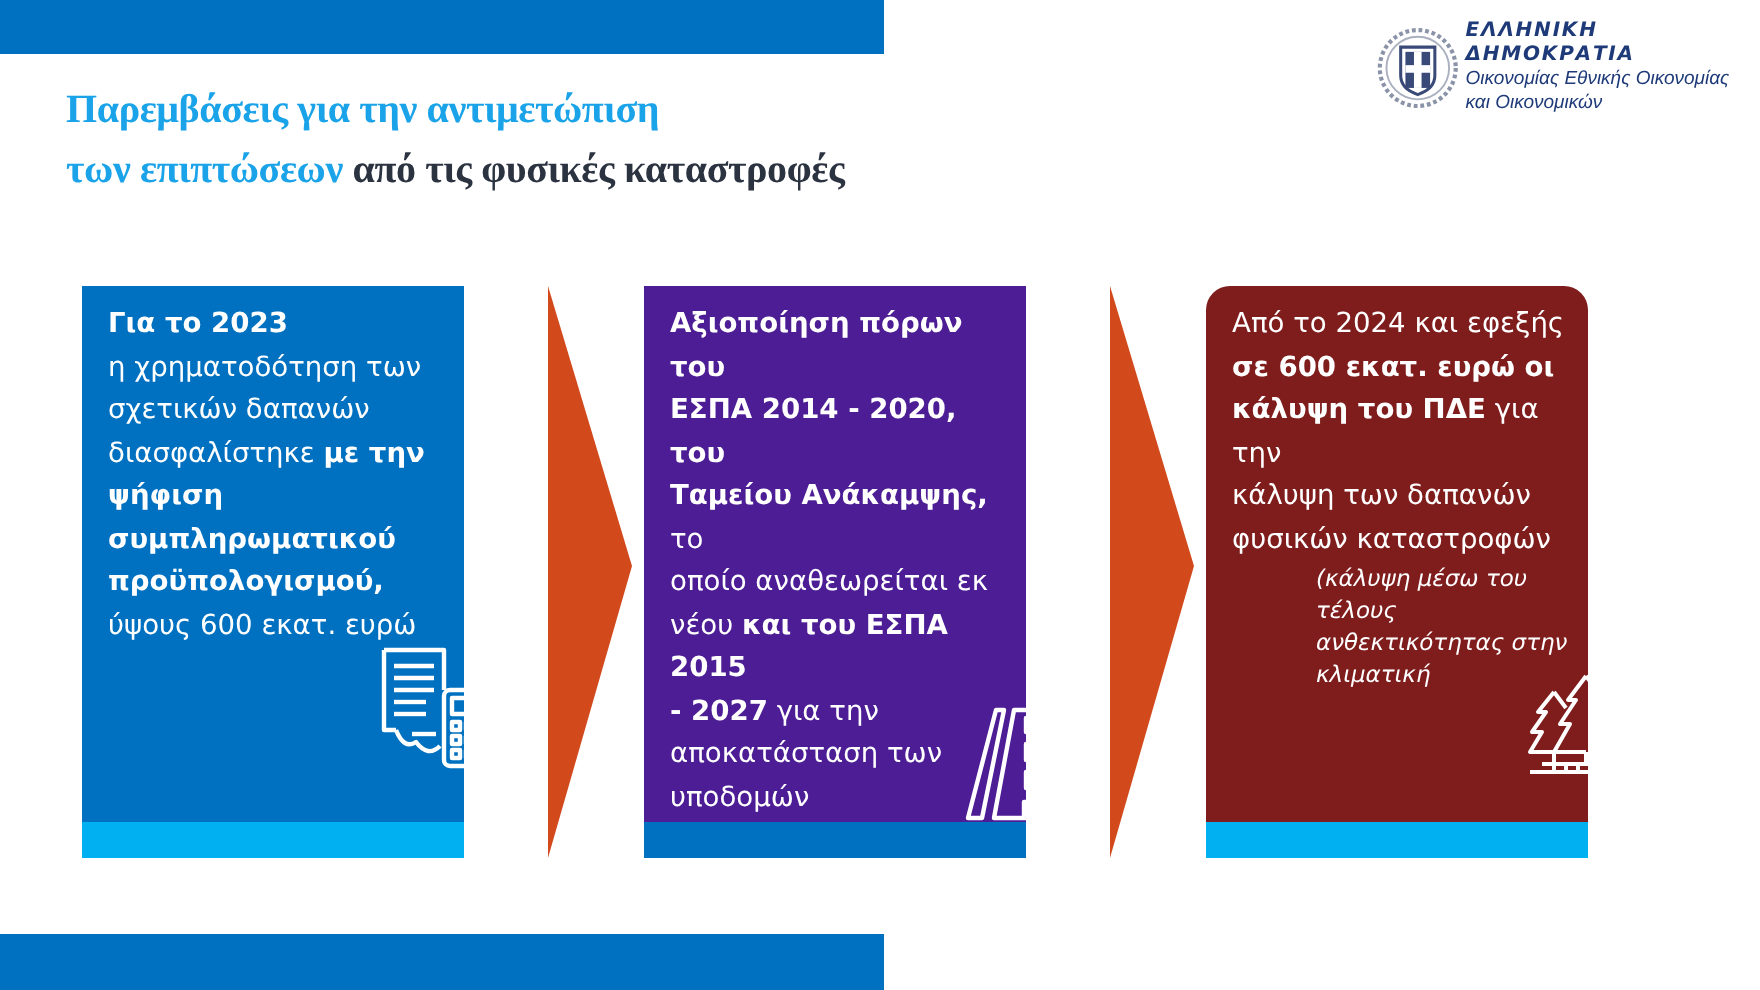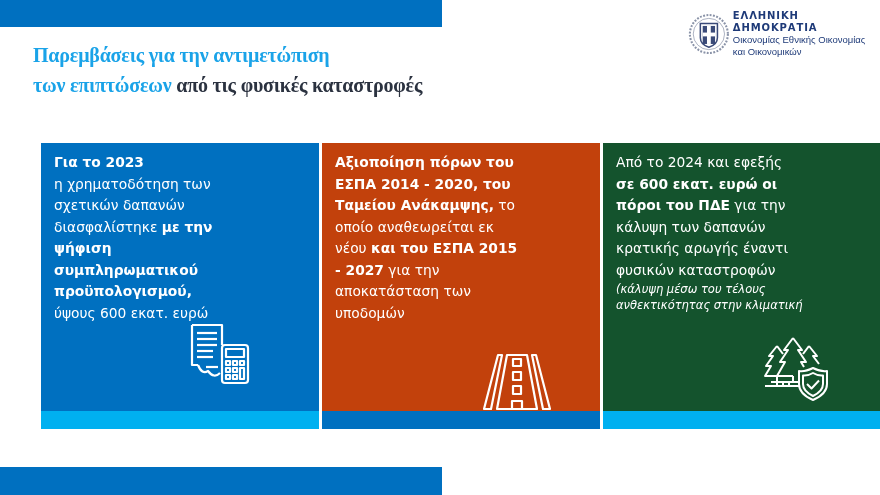--- a/index.html
+++ b/index.html
@@ -10,36 +10,36 @@
     }
     .top-bar { position: absolute; left: 0; top: 0; width: 442px; height: 27px; background: #0070c0; }
     .bottom-bar { position: absolute; left: 0; top: 467px; width: 442px; height: 28px; background: #0070c0; }
 
     .title { position: absolute; left: 33px; top: 40px; font-weight: bold; font-size: 20px; line-height: 30px; letter-spacing: -0.2px; font-family: Liberation Serif, serif; }
     .title .hl { color: #1aa3e8; }
     .title .dk { color: #2b3240; }
 
     .logo { position: absolute; left: 688px; top: 10px; display: flex; align-items: center; }
     .emblem { width: 44px; height: 44px; }
-    .logo-text { margin-left: 3px; line-height: 12px; }
+    .logo-text { margin-left: 3px; line-height: 12px; font-style: italic; }
     .logo-title { font-size: 10px; font-weight: bold; color: #1e3a78; letter-spacing: 0.9px; }
     .logo-sub { font-size: 9.5px; color: #1e3a78; font-family: "Liberation Sans", sans-serif; }
 
-    .box { position: absolute; top: 143px; width: 278px; height: 286px; box-sizing: border-box; color: #ffffff; text-decoration: underline; }
+    .box { position: absolute; top: 143px; width: 191px; height: 286px; box-sizing: border-box; color: #ffffff; text-decoration: underline; }
     .box .stripe { position: absolute; left: 0; bottom: 0; width: 100%; height: 18px; }
     .box .text { position: absolute; left: 13px; top: 9px; right: 10px; font-size: 13.8px; line-height: 21.5px; }
     .box .text b { font-weight: bold; }
-    .box .text .note { font-style: italic; font-size: 11.5px; line-height: 16px; display: block; }
+    .box .text .note { font-style: italic; font-size: 11.5px; line-height: 16px; display: block; margin-left: 42px; }
     .box .icon { position: absolute; }
 
     .box1 { left: 41px; background: #0070c0; }
     .box1 .stripe { background: #00b0f0; }
-    .box2 { left: 322px; background: #c2410c; }
+    .box2 { left: 322px; background: #4c1d95; }
     .box2 .stripe { background: #0070c0; }
-    .box3 { left: 603px; background: #14532d; }
+    .box3 { left: 603px; background: #7f1d1d; border-radius: 12px; }
     .box3 .stripe { background: #00b0f0; }
 
     .arrow { position: absolute; top: 143px; width: 46px; height: 286px; }
   </style>
 </head>
 <body>
 
 <div class="top-bar"></div>
 
 <div class="title">
@@ -125,23 +125,22 @@
     <rect x="31" y="33" width="8" height="8"></rect>
     <path d="M30 56 V48 H40 V56"></path>
   </svg>
   <div class="stripe"></div>
 </div>
 
 <div class="box box3">
   <div class="text" id="box2-text">
       <div><span>Από το 2024 και εφεξής</span></div>
       <div><b>σε 600 εκατ. ευρώ οι</b></div>
-      <div><b>πόροι του ΠΔΕ</b><span> για την</span></div>
+      <div><b>κάλυψη του ΠΔΕ</b><span> για την</span></div>
       <div><span>κάλυψη των δαπανών</span></div>
-      <div><span>κρατικής αρωγής έναντι</span></div>
       <div><span>φυσικών καταστροφών</span></div>
       <span class="note">(κάλυψη μέσω του τέλους</span>
       <span class="note">ανθεκτικότητας στην κλιματική</span>
     </div>
   <svg class="icon" style="left:160px; top:193px; width:66px; height:66px;" viewBox="0 0 66 66" fill="none" stroke="#ffffff" stroke-width="2" stroke-linejoin="round">
     <path d="M14 10 L6 20 H10 L3 30 H8 L2 40 H14 V46"></path>
     <path d="M14 10 L20 18"></path>
     <path d="M30 2 L21 14 H25 L17 26 H22 L14 40 H30"></path>
     <path d="M30 2 L39 14 H35 L43 26 H38 L41 31"></path>
     <path d="M46 10 L40 18"></path>

